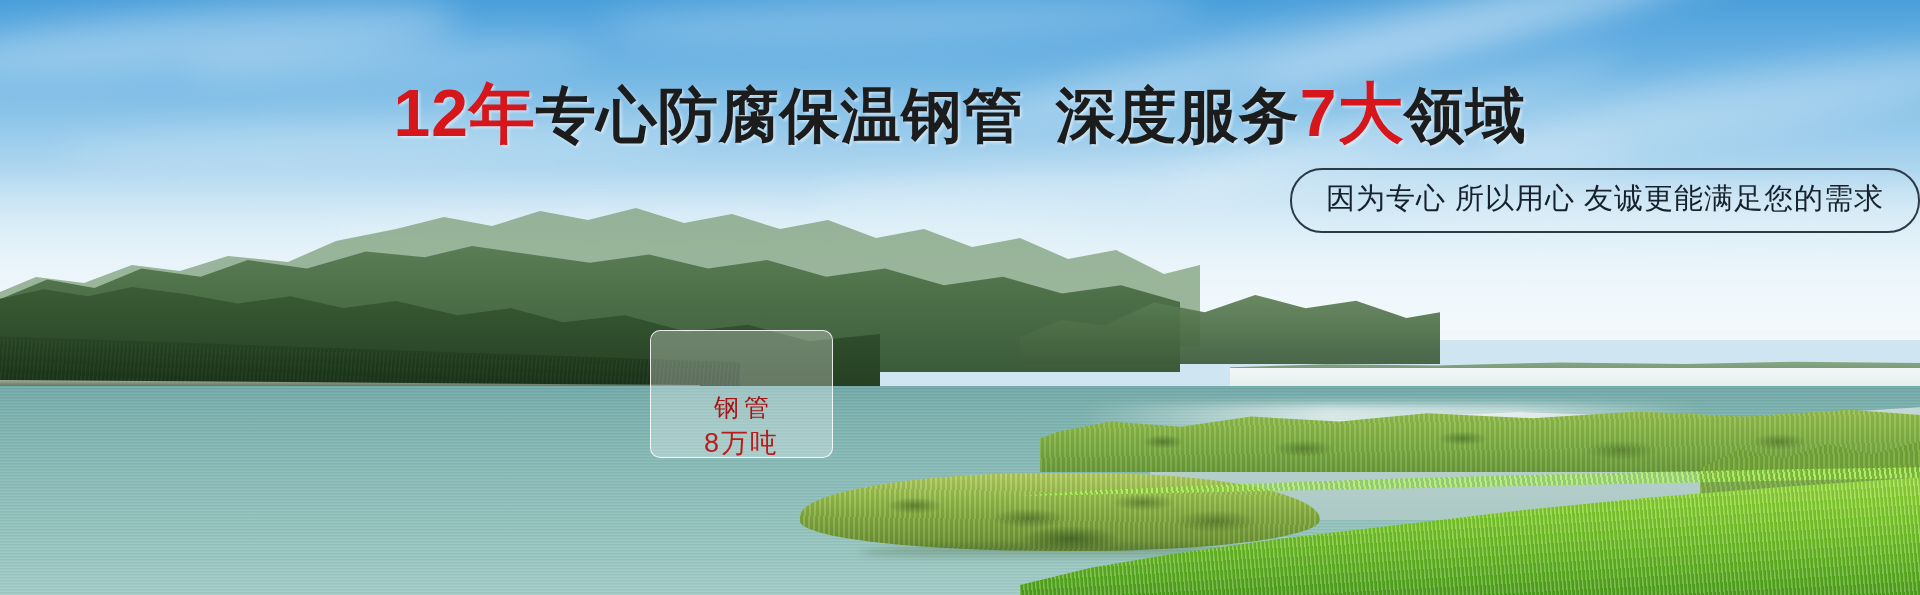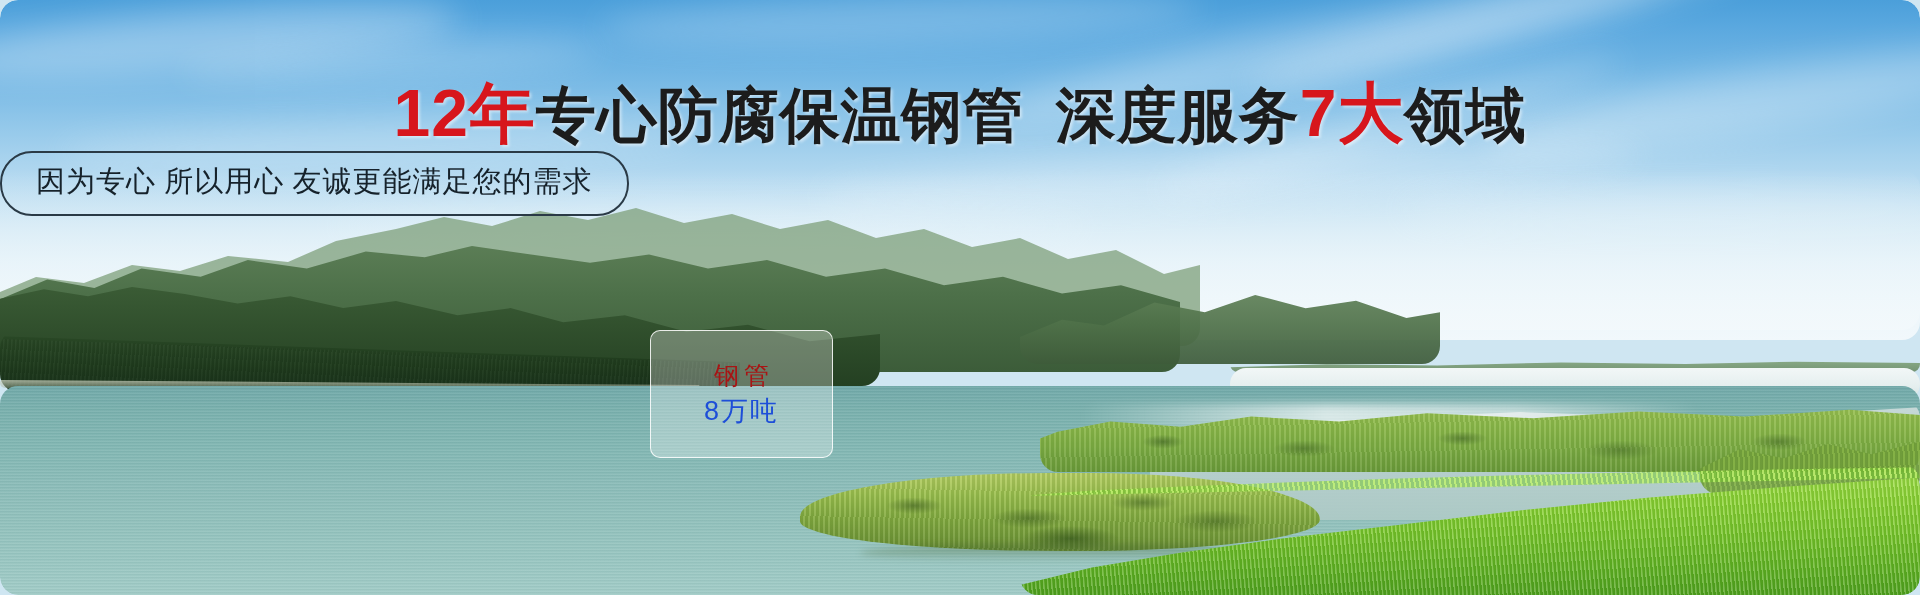--- a/index.html
+++ b/index.html
@@ -1,16 +1,16 @@
 <!DOCTYPE html>
 <html lang="zh"><head>
 <meta charset="utf-8">
 <title>Banner</title>
 <style>
-  * { box-sizing: border-box; margin: 0; padding: 0; border-radius: 18px; }
+  * { box-sizing: border-box; margin: 0; padding: 0; }
   html, body {
     width: 1920px; height: 595px;
     overflow: hidden;
     font-family: "Liberation Sans", "DejaVu Sans", sans-serif;
     background: #cfe6f2;
   }
 
   #banner {
     position: relative;
     width: 1920px;
@@ -234,23 +234,22 @@
     color: #1c1c1c;
     text-shadow: 2px 2px 3px rgba(255,255,255,0.5);
   }
   .headline .red {
     color: #d7161c;
     font-size: 66px;
   }
   .headline .gap { display: inline-block; width: 32px; }
 
   .subtitle-wrap {
-    position: absolute; left: 0; top: 151px; width: 1920px;
-    text-align: left;
-    font-family: Liberation Serif, serif;
+    position: absolute; left: 0; top: 168px; width: 1920px;
+    text-align: right;
   }
   .subtitle {
     display: inline-block;
     padding: 9px 34px 12px 34px;
     border: 2px solid #2a3a46;
     border-radius: 32px;
     font-size: 29px;
     color: #16222b;
     letter-spacing: 1px;
     white-space: nowrap;
@@ -265,33 +264,33 @@
   }
   .card {
     width: 183px;
     height: 128px;
     border-radius: 10px;
     border: 1px solid rgba(255,255,255,0.85);
     background: rgba(255,255,255,0.30);
     display: flex;
     flex-direction: column;
     align-items: center;
-    justify-content: center;
+    justify-content: flex-end;
     gap: 10px;
   }
   .card .label {
     font-size: 25px;
     color: #a81414;
     letter-spacing: 5px;
     text-indent: 5px;
     line-height: 1;
   }
   .card .value {
     font-size: 27px;
-    color: #1d4ed8;
+    color: #b91c1c;
     letter-spacing: 2px;
     line-height: 1;
     white-space: nowrap;
   }
   .card .value sup {
     font-size: 16px;
     vertical-align: super;
   }
 </style>
 </head>

